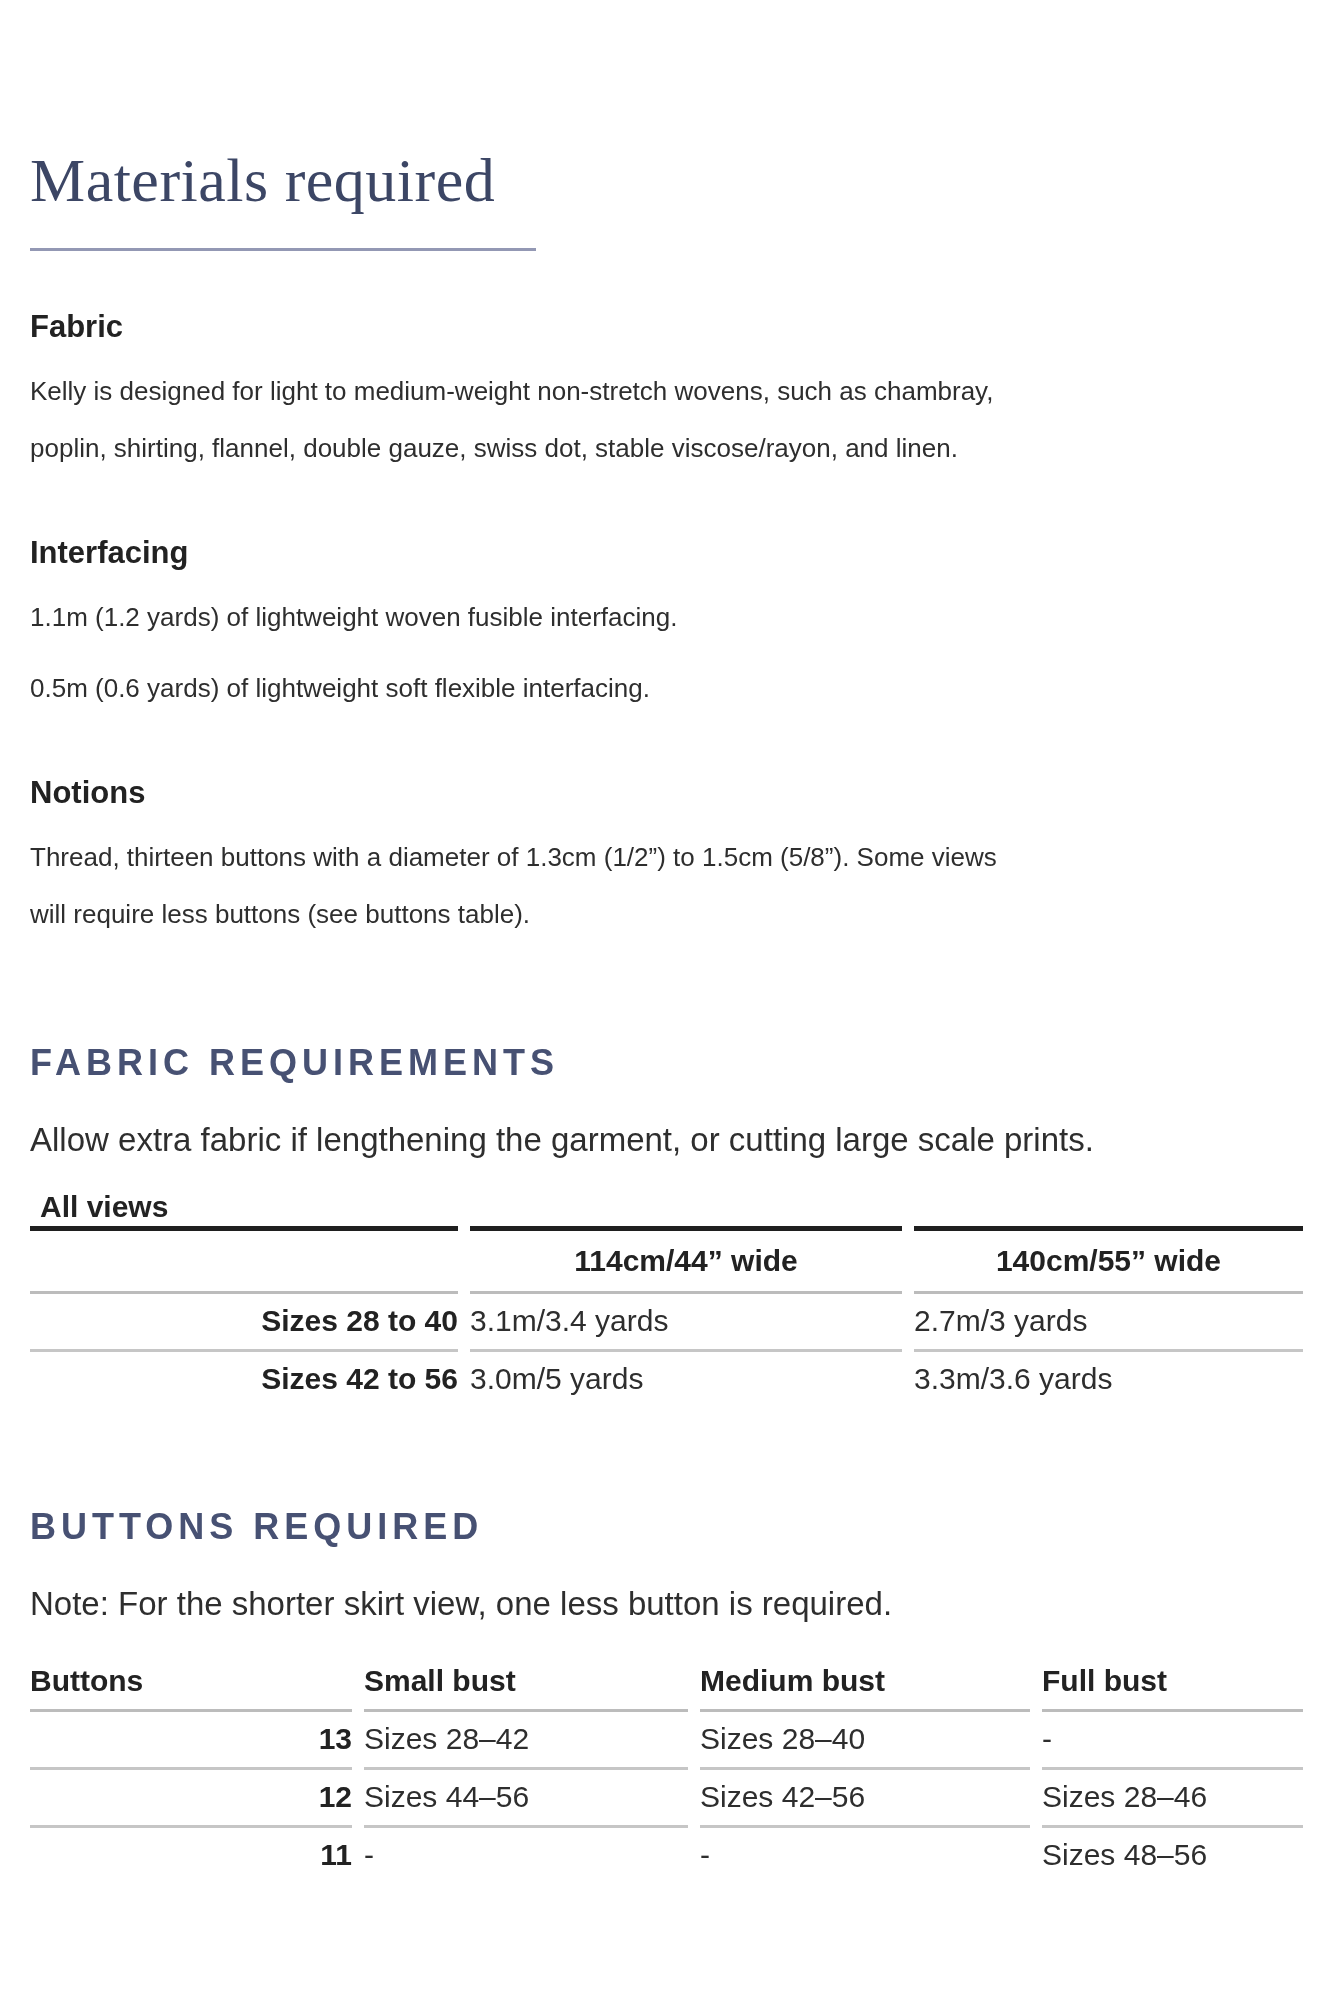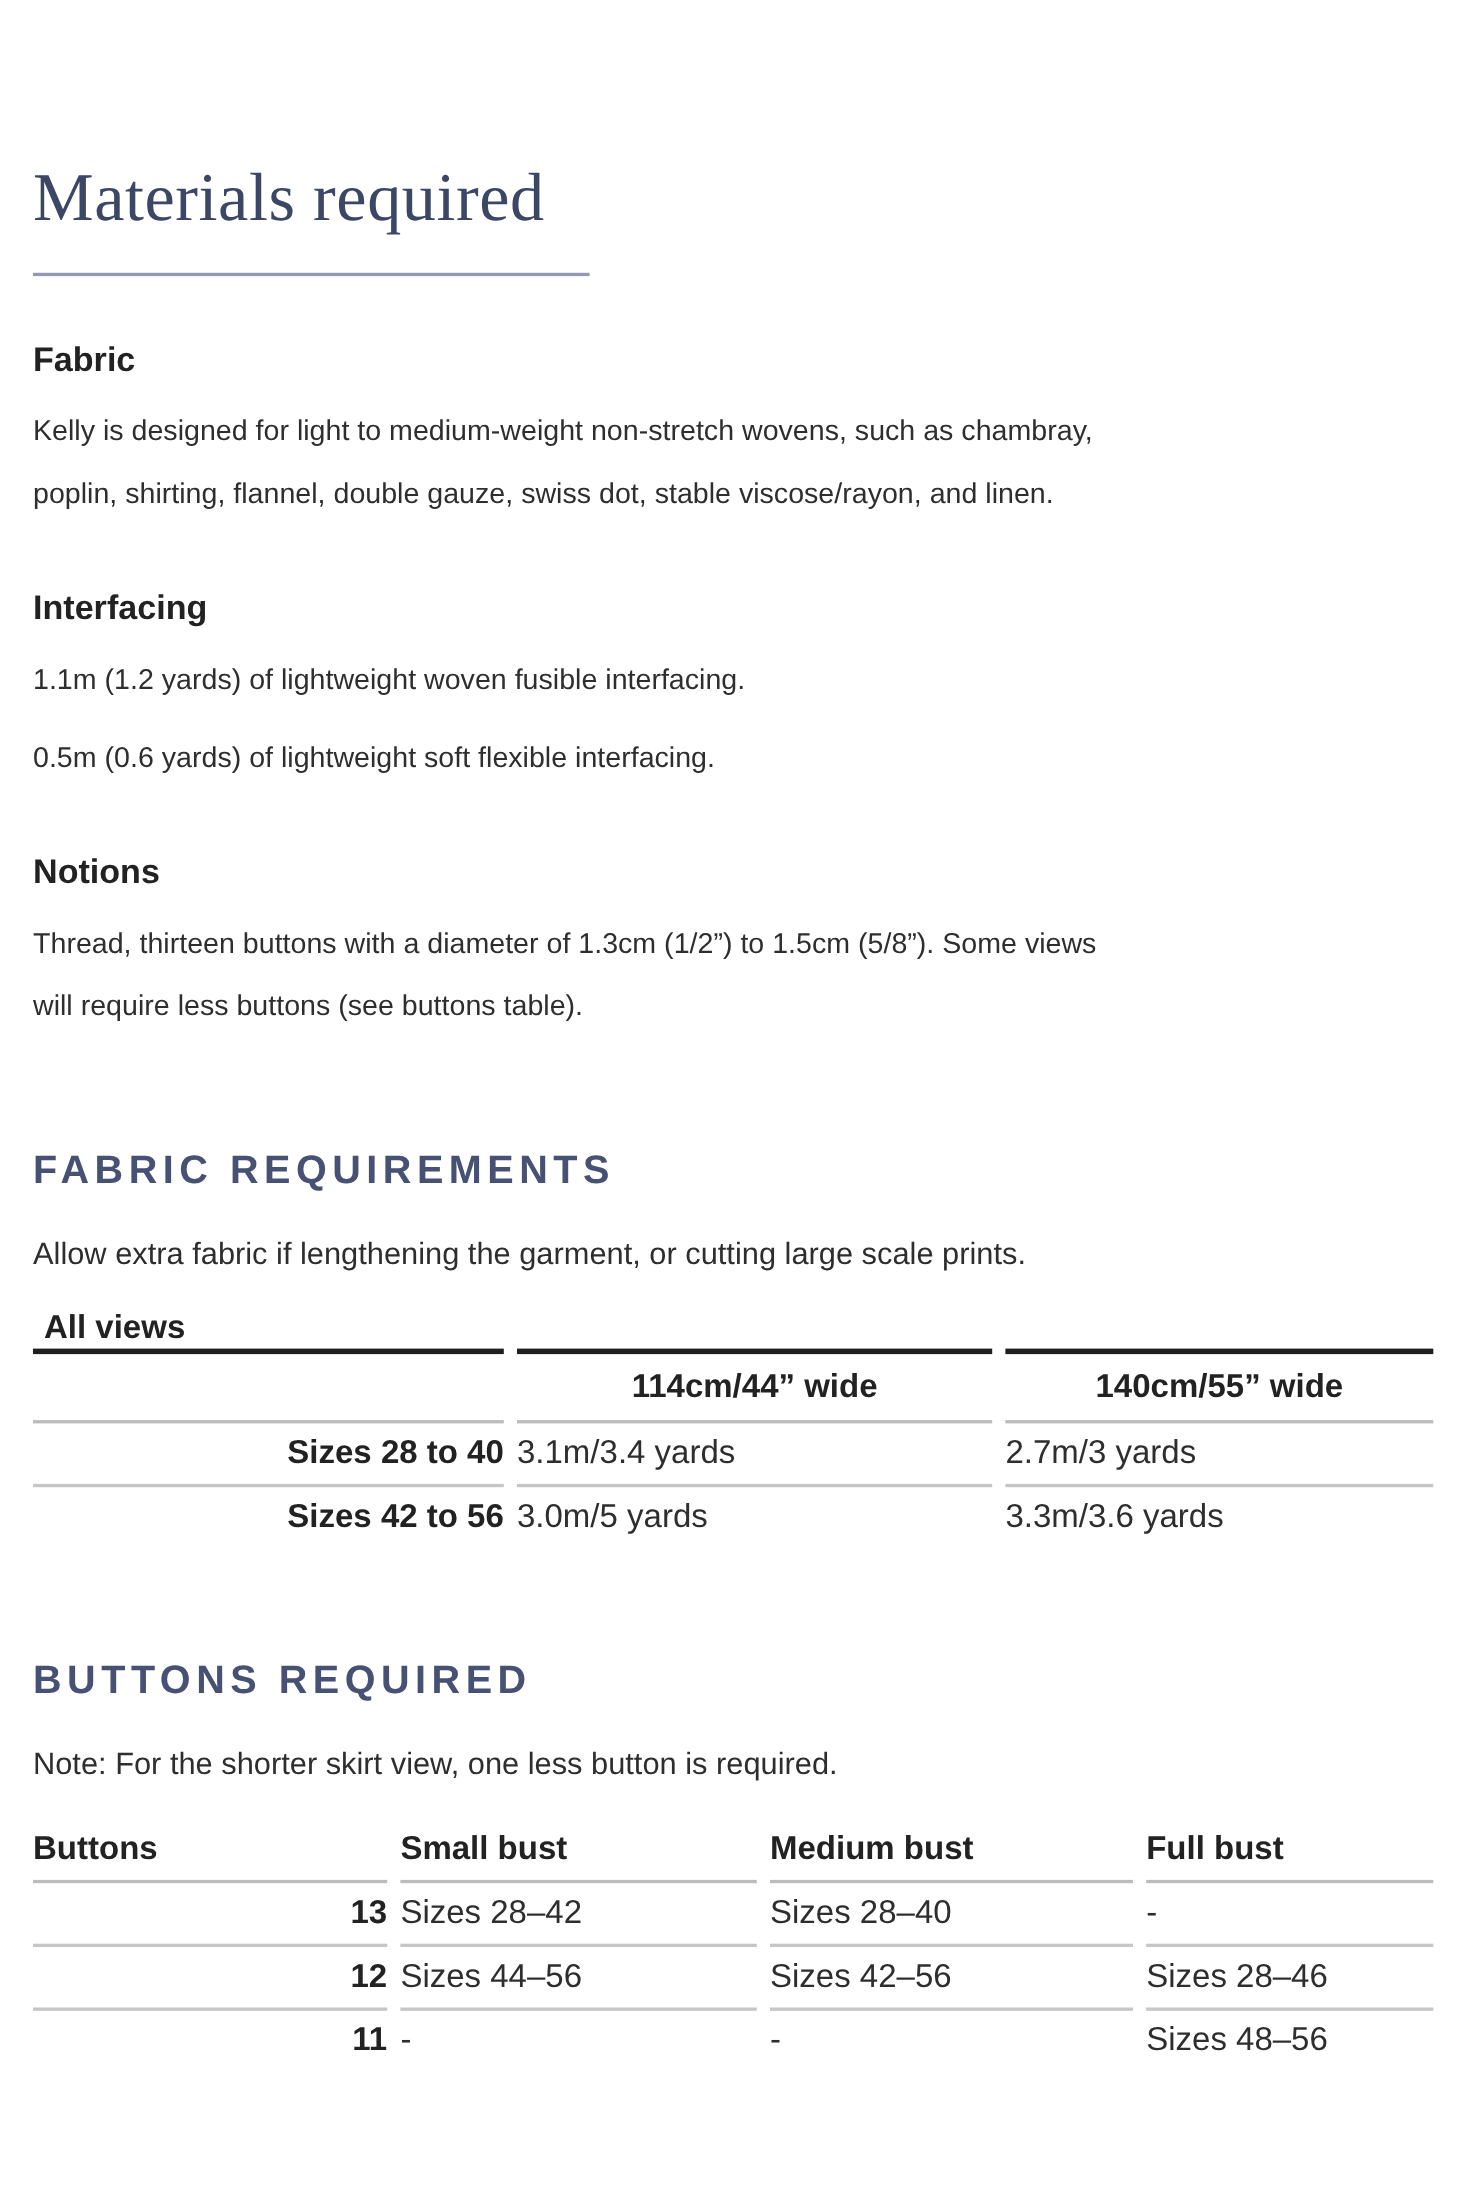--- a/index.html
+++ b/index.html
@@ -64,21 +64,21 @@
     margin: 0;
     margin-top: 94px;
     font-size: 36px;
     font-weight: 600;
     letter-spacing: 5px;
     line-height: 52px;
     color: #475173;
   }
   .section-note {
     margin-top: 22px;
-    font-size: 28px;
+    font-size: 33px;
     line-height: 57px;
     color: #2e2e2e;
   }
 
   
   .table-title {
     margin-top: 20px;
     padding-left: 10px;
     font-size: 30px;
     font-weight: 700;

